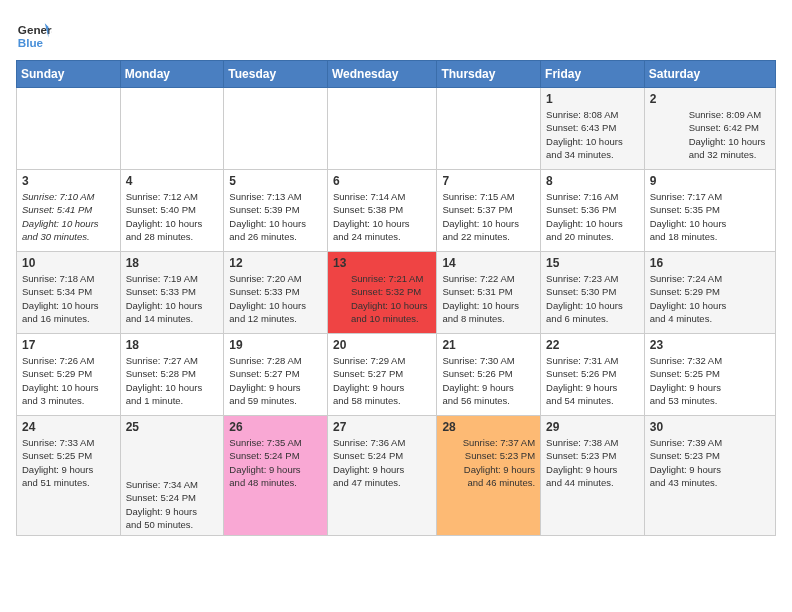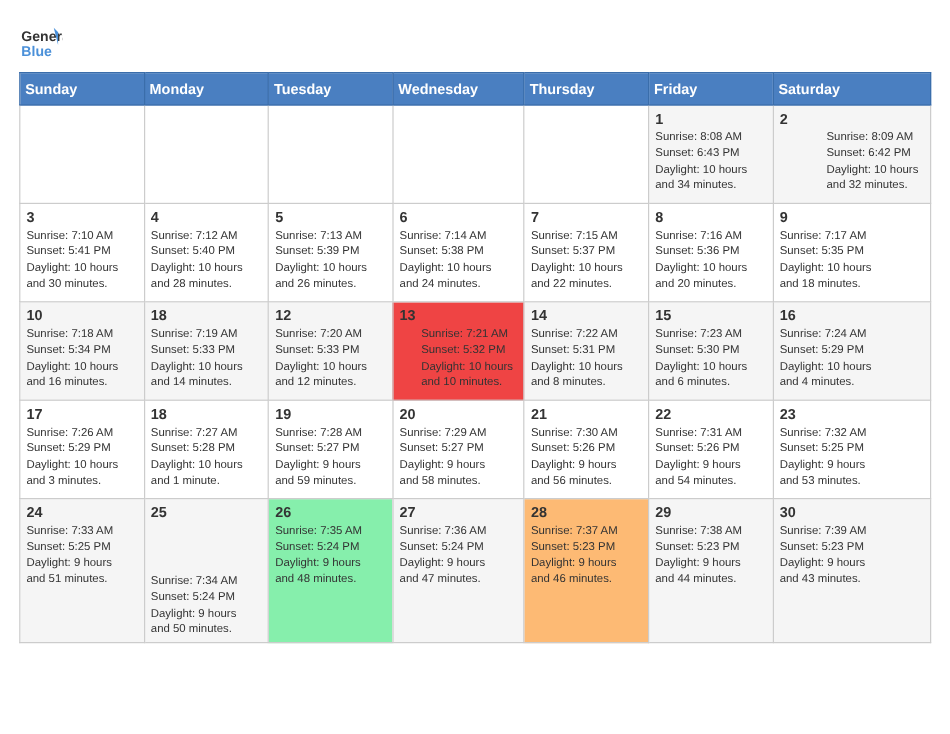--- a/index.html
+++ b/index.html
@@ -129,21 +129,21 @@
           <span class="day-number">2</span>
           <div class="day-info" style="white-space: pre-line; margin-left: 39px;">Sunrise: 8:09 AM
 Sunset: 6:42 PM
 Daylight: 10 hours
 and 32 minutes.</div>
         </td>
       </tr>
       <tr>
         <td style="background: rgb(255, 255, 255);">
           <span class="day-number">3</span>
-          <div class="day-info" style="white-space: pre-line;">Sunrise: 7:10 AM
+          <div class="day-info" style="white-space: pre-line; font-style: italic;">Sunrise: 7:10 AM
 Sunset: 5:41 PM
 Daylight: 10 hours
 and 30 minutes.</div>
         </td>
         <td style="background: rgb(255, 255, 255);">
           <span class="day-number">4</span>
           <div class="day-info" style="white-space: pre-line;">Sunrise: 7:12 AM
 Sunset: 5:40 PM
 Daylight: 10 hours
 and 28 minutes.</div>
@@ -294,37 +294,37 @@
 Daylight: 9 hours
 and 51 minutes.</div>
         </td>
         <td style="background: rgb(245, 245, 245);">
           <span class="day-number">25</span>
           <div class="day-info" style="white-space: pre-line; margin-top: 44px;">Sunrise: 7:34 AM
 Sunset: 5:24 PM
 Daylight: 9 hours
 and 50 minutes.</div>
         </td>
-        <td style="background: #86efac;">
+        <td style="background: #f9a8d4;">
           <span class="day-number">26</span>
           <div class="day-info" style="white-space: pre-line;">Sunrise: 7:35 AM
 Sunset: 5:24 PM
 Daylight: 9 hours
 and 48 minutes.</div>
         </td>
         <td style="background: rgb(245, 245, 245);">
           <span class="day-number">27</span>
           <div class="day-info" style="white-space: pre-line;">Sunrise: 7:36 AM
 Sunset: 5:24 PM
 Daylight: 9 hours
 and 47 minutes.</div>
         </td>
         <td style="background: #fdba74;">
           <span class="day-number">28</span>
-          <div class="day-info" style="white-space: pre-line;">Sunrise: 7:37 AM
+          <div class="day-info" style="white-space: pre-line; text-align: right;">Sunrise: 7:37 AM
 Sunset: 5:23 PM
 Daylight: 9 hours
 and 46 minutes.</div>
         </td>
         <td style="background: rgb(245, 245, 245);">
           <span class="day-number">29</span>
           <div class="day-info" style="white-space: pre-line;">Sunrise: 7:38 AM
 Sunset: 5:23 PM
 Daylight: 9 hours
 and 44 minutes.</div>

